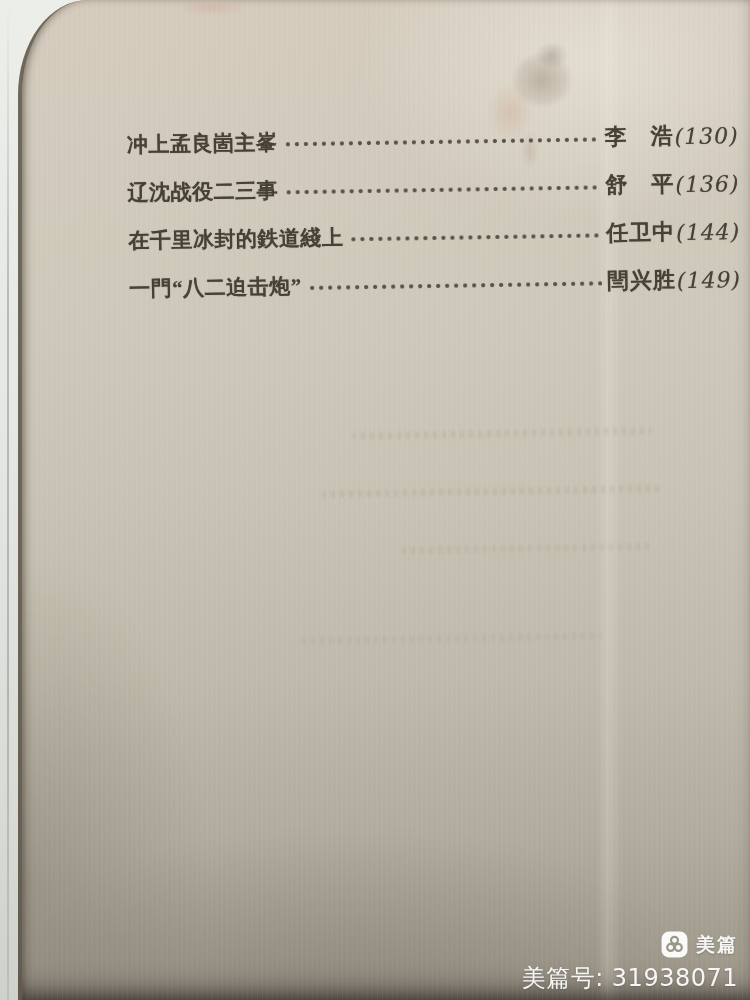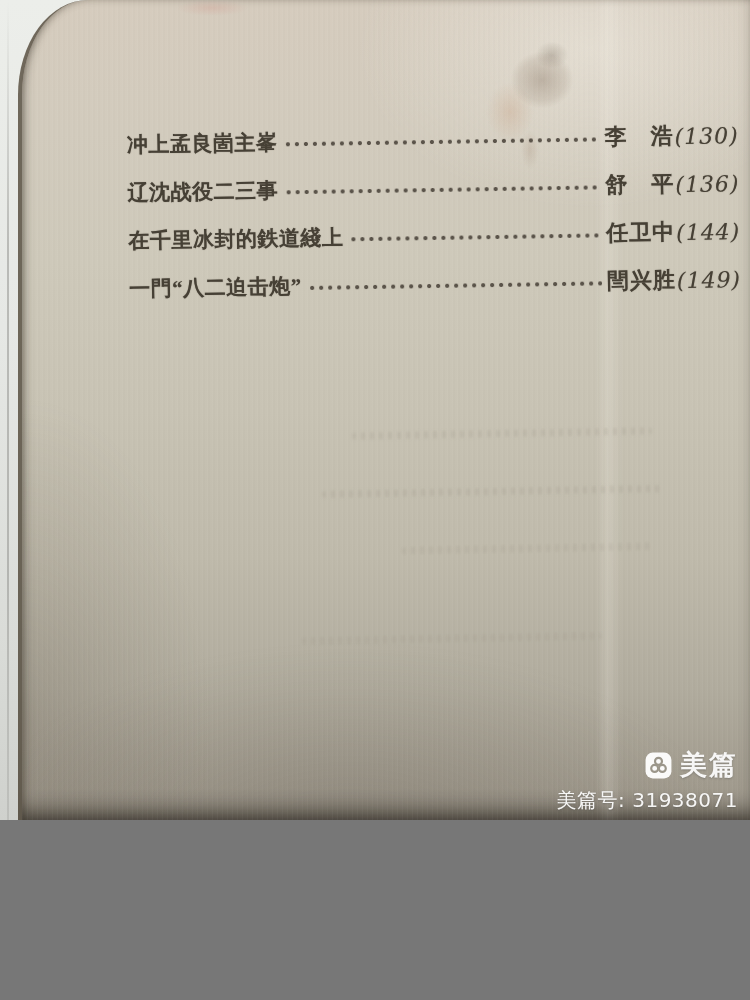--- a/index.html
+++ b/index.html
@@ -1,17 +1,17 @@
 <!DOCTYPE html>
 <html><head>
 <meta charset="utf-8">
 <style>
   html,body{margin:0;padding:0;background:#777;}
   .photo{
-    position:relative;width:750px;height:820px;overflow:hidden;
+    position:relative;width:750px;height:1000px;overflow:hidden;
     background:linear-gradient(180deg,#eceeea 0%,#e6e8e5 40%,#d9dbd7 80%,#cfd1cd 100%);
     font-family:"Liberation Serif","DejaVu Serif",serif;
   }
   
   .under-edge{
     position:absolute;left:7px;top:0;bottom:0;width:2px;
     background:linear-gradient(180deg,rgba(150,150,146,0.0),rgba(140,140,136,0.5) 30%,rgba(130,130,126,0.45) 70%,rgba(120,120,116,0.2));
   }
   
   .page{
@@ -83,24 +83,24 @@
     text-shadow:0 0 1px rgba(70,62,52,0.5);
   }
 
   
   .watermark{
     position:absolute;right:12px;bottom:6px;text-align:right;
     color:rgba(255,255,255,0.93);
     font-family:"DejaVu Sans","Liberation Sans",sans-serif;
     text-shadow:0 1px 2px rgba(70,70,70,0.35);
   }
-  .wm-row1{display:flex;align-items:center;justify-content:flex-end;gap:8px;font-size:27px;font-weight:bold;letter-spacing:2px;}
+  .wm-row1{display:flex;align-items:center;justify-content:flex-end;gap:8px;font-size:19px;font-weight:bold;letter-spacing:2px;}
   .wm-logo{width:27px;height:27px;flex:0 0 auto;}
   .wm-row2{font-size:19px;margin-top:5px;letter-spacing:1px;}
-  .wm-row3{font-size:20px;margin-top:4px;letter-spacing:0.5px;margin-left:24px;}
+  .wm-row3{font-size:24px;margin-top:4px;letter-spacing:0.5px;margin-left:24px;}
 </style>
 </head>
 <body>
 
 <div class="photo">
 
   <div class="under-edge"></div>
 
   <div class="page">
     <div class="ghost g1"></div>

